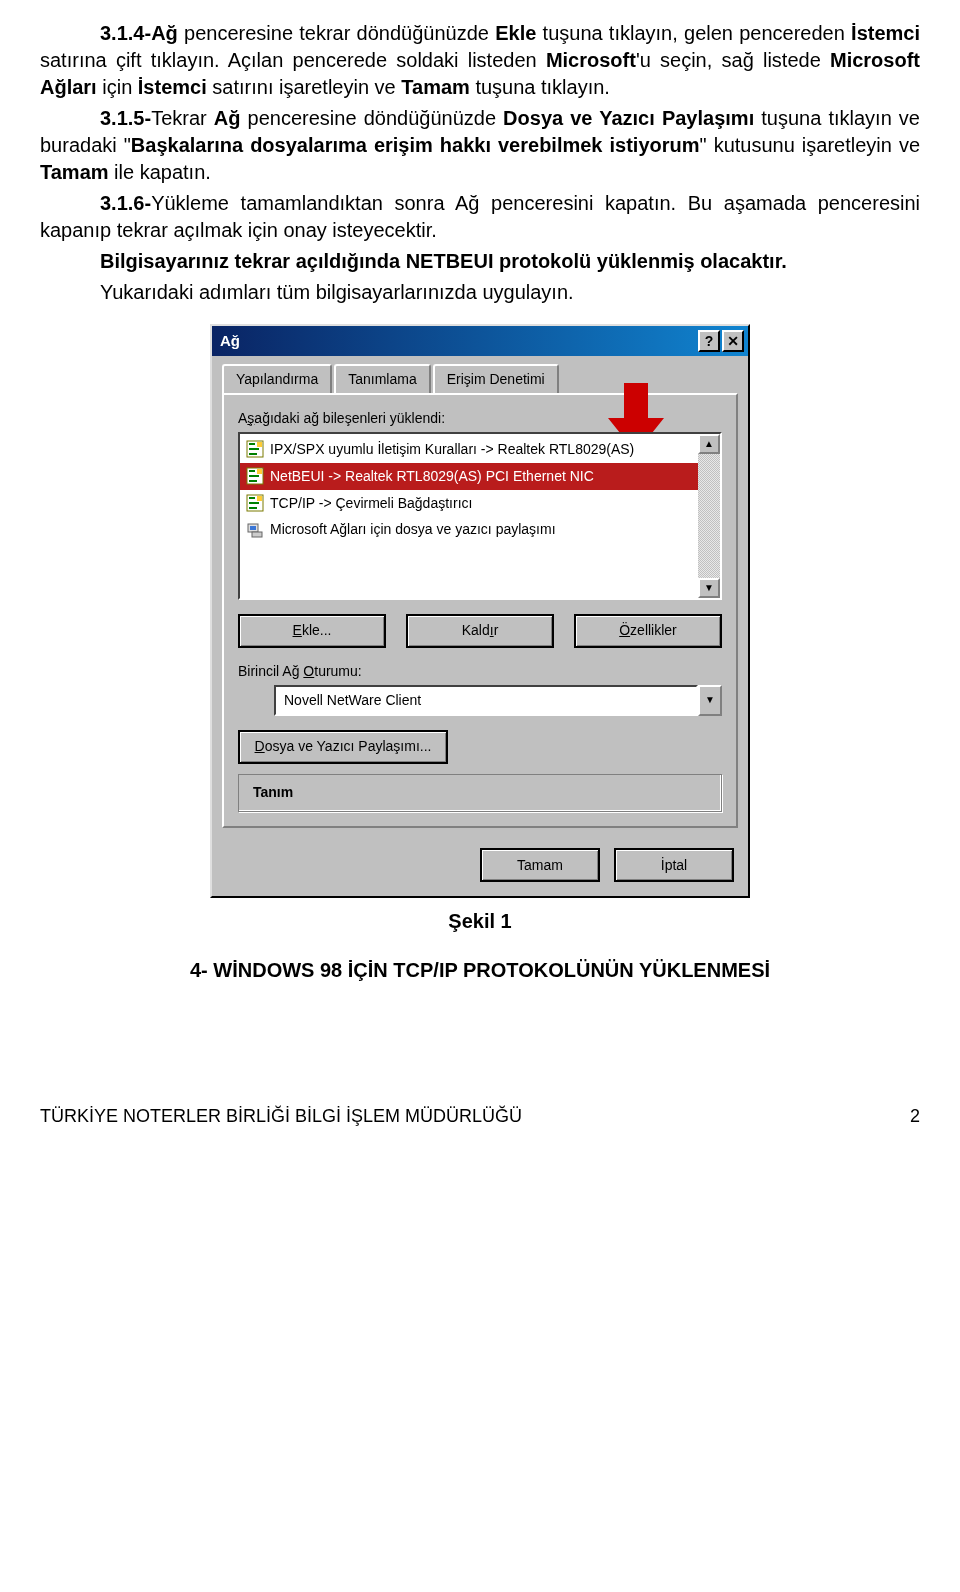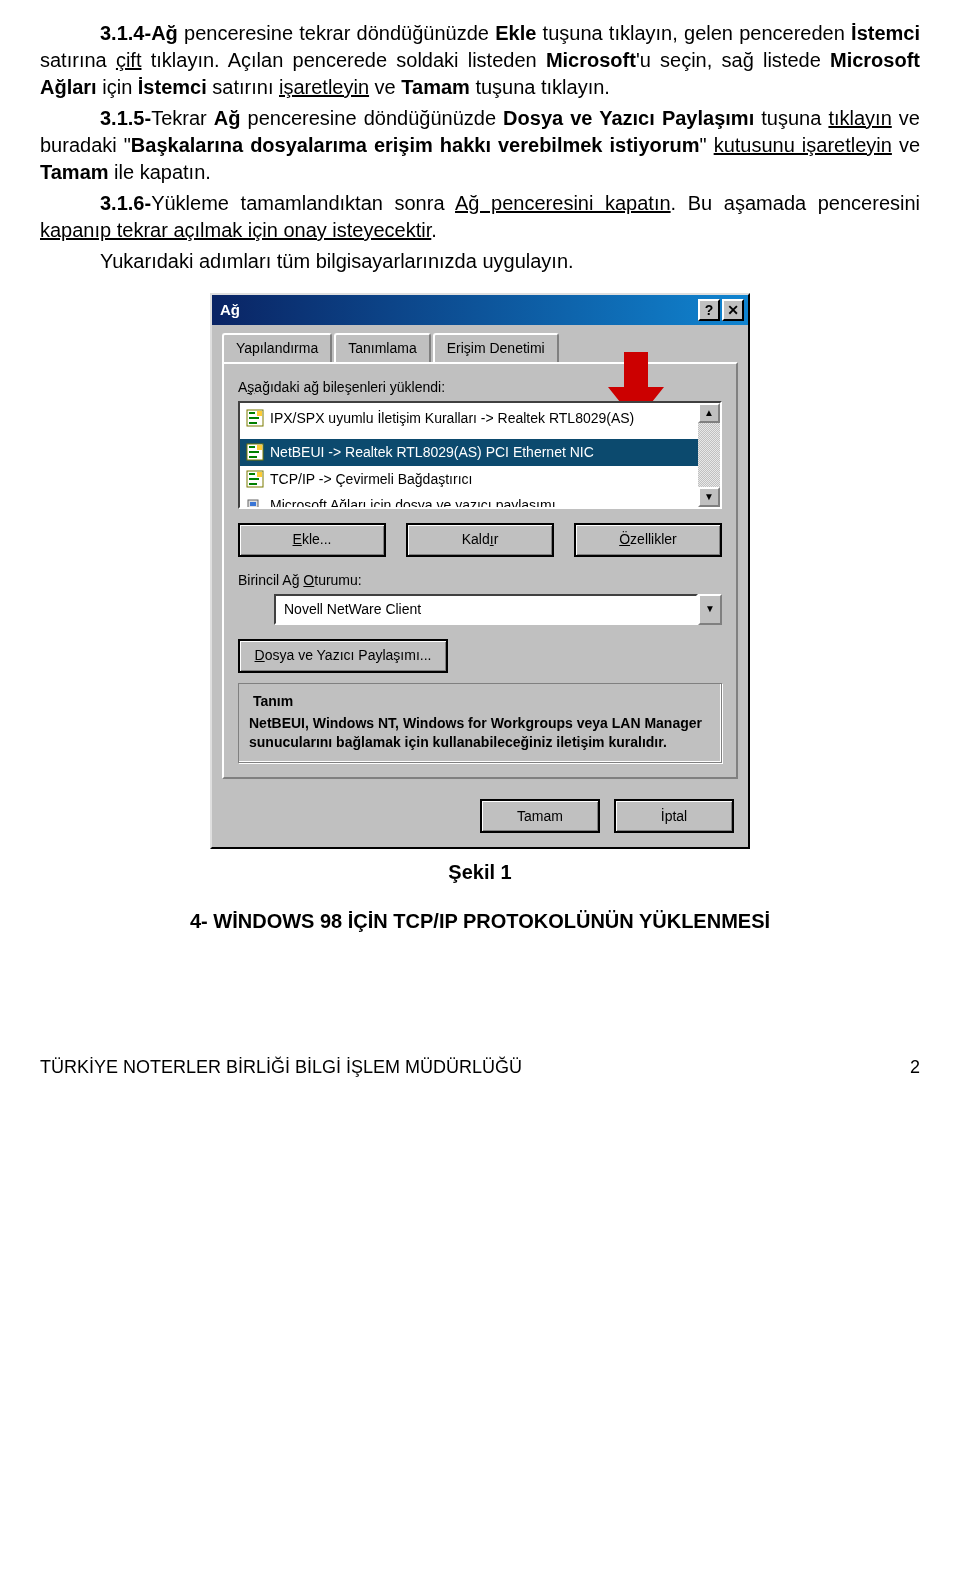--- a/index.html
+++ b/index.html
@@ -9,21 +9,21 @@
     width: 960px;
     margin: 0 auto;
     padding: 20px 40px 40px 40px;
     font-size: 20px;
     line-height: 1.35;
     color: #000;
   }
   .body-text p { margin-bottom: 4px; }
   .body-text { text-align: justify; }
   .indent { text-indent: 60px; }
-  .underline { text-decoration: underline; }
+  .underline { }
   .bold { font-weight: bold; }
 
   .dialog-wrap {
     display: flex;
     justify-content: center;
     margin: 18px 0 10px 0;
   }
   .dialog {
     width: 540px;
     background: #c0c0c0;
@@ -97,35 +97,35 @@
     font-size: 14px;
     margin-bottom: 4px;
   }
   .panel-label .ul { text-decoration: underline; }
 
   .listbox {
     background: #fff;
     border: 2px solid #404040;
     border-right-color: #fff;
     border-bottom-color: #fff;
-    height: 108px;
+    height: 168px;
     overflow: hidden;
     position: relative;
   }
   .listbox-inner { padding: 2px 0; }
   .li-row {
     display: flex;
     align-items: center;
     gap: 6px;
     padding: 4px 6px;
     font-size: 14px;
     white-space: nowrap;
     position: relative;
   }
-  .li-row.sel { background: #0c4a6e; color: #fff; margin-top: 7px; }
+  .li-row.sel { background: #b91c1c; color: #fff; }
   .li-icon {
     width: 18px; height: 18px;
     display: inline-flex;
     align-items: center; justify-content: center;
   }
   .li-icon svg { width: 18px; height: 18px; }
   .scrollbar {
     position: absolute; right: 0; top: 0; bottom: 0;
     width: 22px;
     background: repeating-conic-gradient(#c0c0c0 0% 25%, #e8e8e8 0% 50%) 50% / 2px 2px;
@@ -253,20 +253,23 @@
   </p>
 
   <p class="indent">
     <span class="bold">3.1.5-</span><span>Tekrar </span><span class="bold">Ağ</span><span> penceresine döndüğünüzde </span><span class="bold">Dosya ve Yazıcı Paylaşımı</span><span> tuşuna </span><span class="underline">tıklayın</span><span> ve buradaki "</span><span class="bold">Başkalarına dosyalarıma erişim hakkı verebilmek istiyorum</span><span>" </span><span class="underline">kutusunu işaretleyin</span><span> ve </span><span class="bold">Tamam</span><span> ile kapatın.</span>
   </p>
 
   <p class="indent">
     <span class="bold">3.1.6-</span><span>Yükleme tamamlandıktan sonra </span><span class="underline">Ağ penceresini kapatın</span><span>. Bu aşamada penceresini </span><span class="underline">kapanıp tekrar açılmak için onay isteyecektir</span><span>.</span>
   </p>
 
+  <p class="indent">
+    <span class="bold">Bilgisayarınız tekrar açıldığında NETBEUI protokolü yüklenmiş olacaktır.</span>
+  </p>
   <p class="indent">Yukarıdaki adımları tüm bilgisayarlarınızda uygulayın.</p>
 </div>
 
 <div class="dialog-wrap">
   <div class="dialog">
     <div class="titlebar">
       <span class="titlebar-text">Ağ</span>
       <div class="titlebar-buttons">
         <div class="tbtn">
             <span>?</span>
@@ -374,21 +377,20 @@
           </div>
       </div>
 
       <div class="single-btn">
         <span class="ul">D</span>
           <span>osya ve Yazıcı Paylaşımı...</span>
       </div>
 
       <div class="fieldset">
         <div class="fieldset-legend">Tanım</div>
-        <div class="fieldset-text">NetBEUI, Windows NT, Windows for Workgroups veya LAN Manager sunucularını bağlamak için kullanabileceğiniz iletişim kuralıdır.</div>
       </div>
     </div>
 
     <div class="dialog-footer">
       <div class="winbtn">Tamam</div>
       <div class="winbtn">İptal</div>
     </div>
   </div>
 </div>
 

